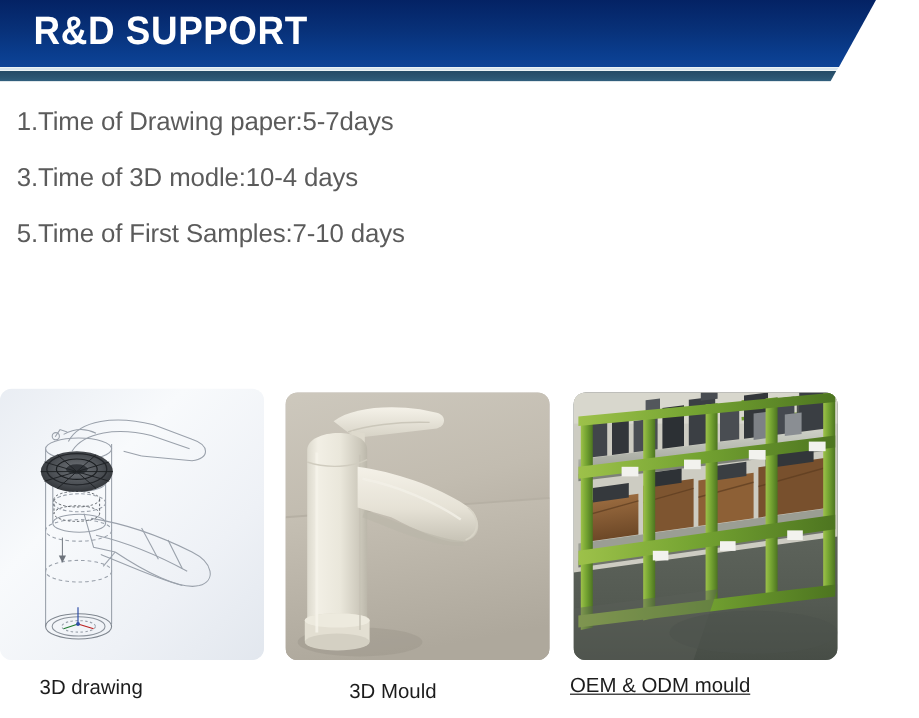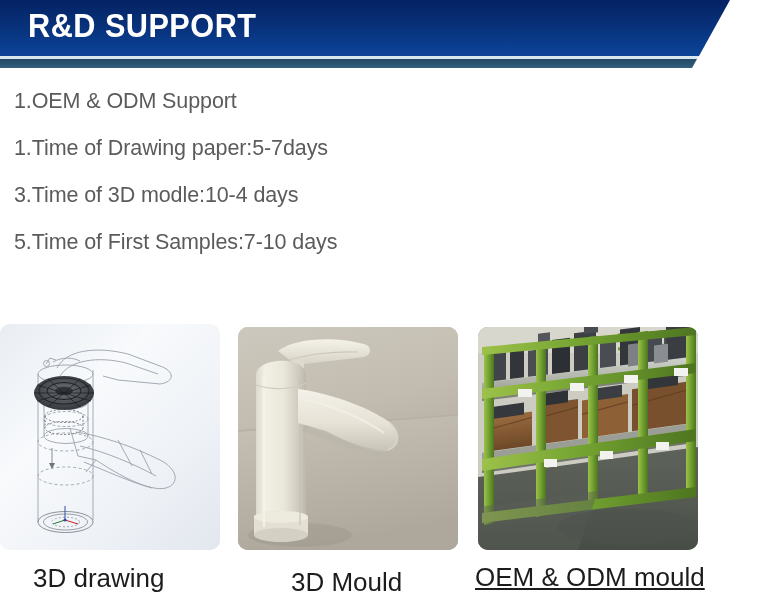--- a/index.html
+++ b/index.html
@@ -110,38 +110,37 @@
 
   
   .mould-svg { display: block; width: 100%; height: 100%; }
 
   
   .shelf-svg { display: block; width: 100%; height: 100%; }
 
   
   .photo-caption {
     position: absolute;
-    font-size: 26px;
+    font-size: 17px;
     color: #1c1c1c;
     white-space: nowrap;
   }
   #caption-3d-drawing { left: 33px;  top: 563px; }
   #caption-3d-mould   { left: 291px; top: 567px; }
   #caption-oem-mould  { left: 475px; top: 562px; text-decoration: underline; }
 </style>
 </head>
 <body>
 
 <div id="header-band"></div>
 <div id="header-title">R&amp;D SUPPORT</div>
 <div id="header-hairline"></div>
 <div id="header-underbar"></div>
 
 <div id="feature-list">
-  <div class="feature-line">1.OEM &amp; ODM Support</div>
   <div class="feature-line">1.Time of Drawing paper:5-7days</div>
   <div class="feature-line">3.Time of 3D modle:10-4 days</div>
   <div class="feature-line">5.Time of First Samples:7-10 days</div>
 </div>
 
 <div class="photo-card" id="card-3d-drawing">
   <svg class="cad-svg" viewBox="0 0 220 226" preserveAspectRatio="none">
     <defs>
       <linearGradient id="cadbg" x1="0" y1="0" x2="1" y2="1">
         <stop offset="0%" stop-color="#e9edf3"></stop>

